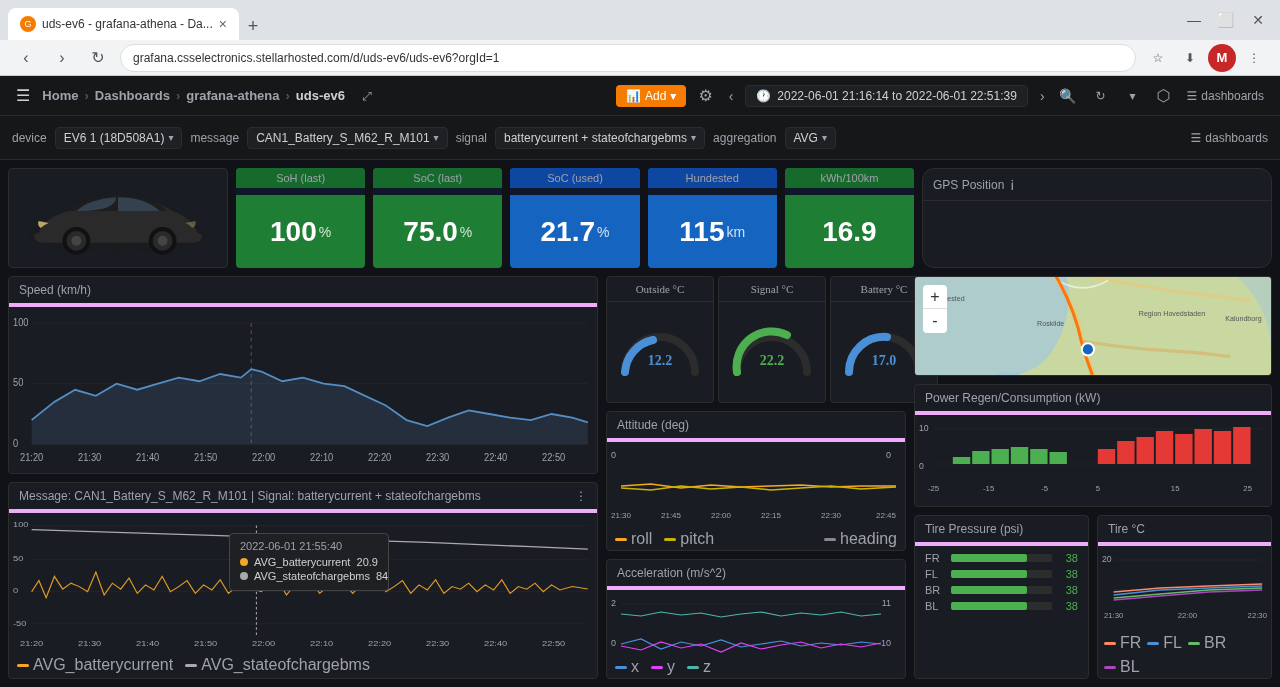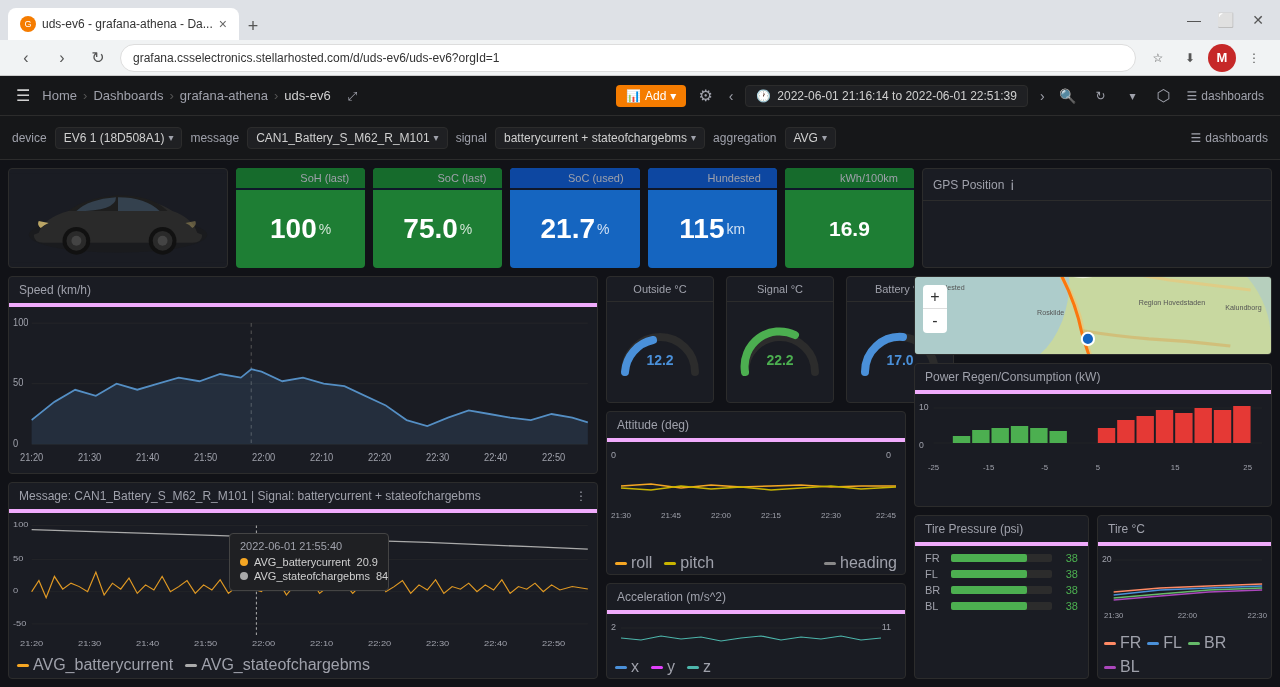--- a/index.html
+++ b/index.html
@@ -23,21 +23,21 @@
     .toolbar-icon { width: 28px; height: 28px; display: flex; align-items: center; justify-content: center; color: #555; cursor: pointer; border-radius: 50%; }
     .profile-btn { width: 28px; height: 28px; border-radius: 50%; background: #c62828; color: white; display: flex; align-items: center; justify-content: center; font-size: 13px; font-weight: bold; cursor: pointer; }
     
     
     .grafana-app { height: calc(687px - 76px); display: flex; flex-direction: column; background: #111217; }
     
     
     .top-nav { height: 40px; background: #161719; display: flex; align-items: center; padding: 0 12px; gap: 8px; border-bottom: 1px solid #2c2c2c; flex-shrink: 0; }
     .nav-hamburger { color: #d0d0d0; font-size: 16px; cursor: pointer; padding: 4px; }
     .breadcrumb { display: flex; align-items: center; gap: 6px; color: #9fa1ab; font-size: 13px; }
-    .breadcrumb span { cursor: pointer; }
+    .breadcrumb span { cursor: pointer; font-weight: bold; }
     .breadcrumb-sep { color: #555; }
     .breadcrumb-current { color: #d0d0d0; }
     .share-btn { width: 28px; height: 28px; display: flex; align-items: center; justify-content: center; color: #9fa1ab; cursor: pointer; }
     .nav-right { margin-left: auto; display: flex; align-items: center; gap: 8px; }
     .add-btn { background: #f57c00; color: white; border: none; border-radius: 4px; padding: 4px 10px; font-size: 12px; cursor: pointer; display: flex; align-items: center; gap: 4px; }
     .settings-icon { color: #9fa1ab; cursor: pointer; font-size: 16px; padding: 4px; }
     .time-range { background: #1f2023; border: 1px solid #2c2c2c; border-radius: 4px; padding: 3px 10px; font-size: 12px; color: #d0d0d0; display: flex; align-items: center; gap: 6px; cursor: pointer; }
     .nav-arrow { color: #9fa1ab; cursor: pointer; font-size: 14px; padding: 4px; }
     .zoom-out-btn { width: 24px; height: 24px; display: flex; align-items: center; justify-content: center; color: #9fa1ab; cursor: pointer; font-size: 14px; }
     .refresh-btn { width: 24px; height: 24px; display: flex; align-items: center; justify-content: center; color: #9fa1ab; cursor: pointer; }
@@ -52,21 +52,21 @@
     
     
     .main-content { flex: 1; overflow: hidden; display: flex; flex-direction: column; padding: 8px; gap: 8px; background: #111217; }
     
     
     .stats-row { display: flex; gap: 8px; align-items: stretch; flex-shrink: 0; }
     .car-image-panel { width: 220px; background: #1a1c23; border: 1px solid #2c2c2c; border-radius: 4px; display: flex; align-items: center; justify-content: center; overflow: hidden; flex-shrink: 0; }
     .car-svg { width: 100%; height: 100%; }
     .stat-panels { display: flex; gap: 8px; flex: 1; }
     .stat-panel { flex: 1; border-radius: 4px; display: flex; flex-direction: column; overflow: hidden; }
-    .stat-header { background: #1f2023; padding: 4px 16px; font-size: 11px; color: #9fa1ab; border-bottom: 2px solid #0f172a; text-align: right; }
+    .stat-header { background: #1f2023; padding: 4px 16px; font-size: 11px; color: #9fa1ab; border-bottom: 7px solid #0f172a; text-align: center; }
     .stat-value { flex: 1; display: flex; align-items: center; justify-content: center; font-size: 28px; font-weight: bold; color: white; padding: 8px; }
     .stat-unit { font-size: 14px; font-weight: normal; color: rgba(255,255,255,0.8); margin-left: 2px; }
     .stat-green { background: #1e7e34; }
     .stat-green .stat-header { background: #166b2c; }
     .stat-blue { background: #1565c0; }
     .stat-blue .stat-header { background: #0d47a1; }
     
     
     .middle-row { display: flex; gap: 8px; flex: 1; min-height: 0; }
     .left-col { display: flex; flex-direction: column; gap: 8px; width: 590px; flex-shrink: 0; }
@@ -76,31 +76,31 @@
     
     .chart-panel { background: #1a1c23; border: 1px solid #2c2c2c; border-radius: 4px; display: flex; flex-direction: column; overflow: hidden; }
     .chart-header { padding: 6px 10px; font-size: 12px; color: #9fa1ab; display: flex; align-items: center; justify-content: space-between; border-bottom: 4px solid #f0abfc; flex-shrink: 0; }
     .chart-body { flex: 1; padding: 4px; position: relative; overflow: hidden; }
     
     
     .speed-panel { flex: 1; }
     .battery-panel { flex: 1; }
     
     
-    .gauge-row { display: flex; gap: 12px; }
+    .gauge-row { display: flex; gap: 4px; font-family: Liberation Serif, serif; }
     .gauge-panel { flex: 1; background: #1a1c23; border: 1px solid #2c2c2c; border-radius: 4px; }
     .gauge-header { padding: 6px 8px; font-size: 11px; color: #9fa1ab; text-align: center; border-bottom: 1px solid #2c2c2c; }
     .gauge-body { padding: 8px; display: flex; flex-direction: column; align-items: center; justify-content: center; height: 100px; }
     
     
     .attitude-panel { }
     .accel-panel { }
     
     
-    .gps-panel { flex: 1; background: #1a1c23; border: 1px solid #2c2c2c; border-radius: 4px; overflow: hidden; }
+    .gps-panel { flex: 1; background: #1a1c23; border: 1px solid #2c2c2c; border-radius: 12px; overflow: hidden; }
     .gps-header { padding: 6px 10px; font-size: 12px; color: #9fa1ab; display: flex; align-items: center; gap: 6px; border-bottom: 1px solid #2c2c2c; }
     
     
     .power-panel { background: #1a1c23; border: 1px solid #2c2c2c; border-radius: 4px; height: 120px; }
     
     
     .tire-row { display: flex; gap: 8px; flex-shrink: 0; }
     .tire-pressure-panel { flex: 1; background: #1a1c23; border: 1px solid #2c2c2c; border-radius: 4px; }
     .tire-temp-panel { flex: 1; background: #1a1c23; border: 1px solid #2c2c2c; border-radius: 4px; }
     
@@ -281,21 +281,21 @@
           <div class="stat-header">Hundested</div>
           <div class="stat-value">
             <span>115</span>
               <span class="stat-unit">km</span>
           </div>
         </div>
 
 
         <div class="stat-panel stat-green">
           <div class="stat-header">kWh/100km</div>
-          <div class="stat-value" style="font-size:21px;">
+          <div class="stat-value" style="font-size:28px;">
             <span>16.9</span>
           </div>
         </div>
       </div>
 
       <div style="width:350px;flex-shrink:0;">
         <div class="gps-panel" style="height:100%;">
           <div class="gps-header">
             <span>GPS Position</span>
             <span style="color:#9fa1ab;font-size:14px;">ℹ</span>
@@ -436,21 +436,21 @@
             <div class="gauge-body">
               <svg width="90" height="70" viewBox="0 0 90 70">
                 <path d="M 10 55 A 35 35 0 0 1 80 55" fill="none" stroke="#2c2c2c" stroke-width="8" stroke-linecap="round"></path>
                 <path d="M 10 55 A 35 35 0 0 1 48 20" fill="none" stroke="#4a90d9" stroke-width="8" stroke-linecap="round"></path>
                 <text x="45" y="48" font-size="14" font-weight="bold" fill="#4a90d9" text-anchor="middle">17.0</text>
               </svg>
             </div>
           </div>
         </div>
 
-        <div class="chart-panel attitude-panel" style="height:164px;">
+        <div class="chart-panel attitude-panel" style="height:140px;">
           <div class="chart-header">
             <span>Attitude (deg)</span>
           </div>
           <div class="chart-body">
             <svg width="100%" height="80" viewBox="0 0 290 80" preserveAspectRatio="none">
               <text x="0" y="12" font-size="9" fill="#9fa1ab">0</text>
               <text x="280" y="12" font-size="9" fill="#9fa1ab" text-anchor="end">0</text>
               <line x1="10" y1="40" x2="285" y2="40" stroke="#2c2c2c" stroke-width="0.5"></line>
 
               <polyline points="10,40 40,38 70,42 100,39 130,41 160,40 190,39 220,41 250,40 285,40" fill="none" stroke="#f5a623" stroke-width="1.5"></polyline>
@@ -560,21 +560,21 @@
               <text x="220" y="115" font-size="7" fill="#555">Region Hovedstaden</text>
             </svg>
             
             <div style="position:absolute;top:8px;left:8px;background:#fff;border-radius:4px;overflow:hidden;">
               <div style="width:24px;height:24px;display:flex;align-items:center;justify-content:center;color:#333;font-size:16px;cursor:pointer;border-bottom:1px solid #ddd;">+</div>
               <div style="width:24px;height:24px;display:flex;align-items:center;justify-content:center;color:#333;font-size:16px;cursor:pointer;">-</div>
             </div>
           </div>
         </div>
 
-        <div class="chart-panel power-panel" style="height:144px;">
+        <div class="chart-panel power-panel" style="height:123px;">
           <div class="chart-header">
             <span>Power Regen/Consumption (kW)</span>
           </div>
           <div class="chart-body">
             <svg width="100%" height="80" viewBox="0 0 360 80" preserveAspectRatio="none">
               <text x="0" y="12" font-size="9" fill="#9fa1ab">10</text>
               <text x="0" y="50" font-size="9" fill="#9fa1ab">0</text>
               <line x1="15" y1="10" x2="355" y2="10" stroke="#2c2c2c" stroke-width="0.5"></line>
               <line x1="15" y1="45" x2="355" y2="45" stroke="#2c2c2c" stroke-width="0.5"></line>
 

